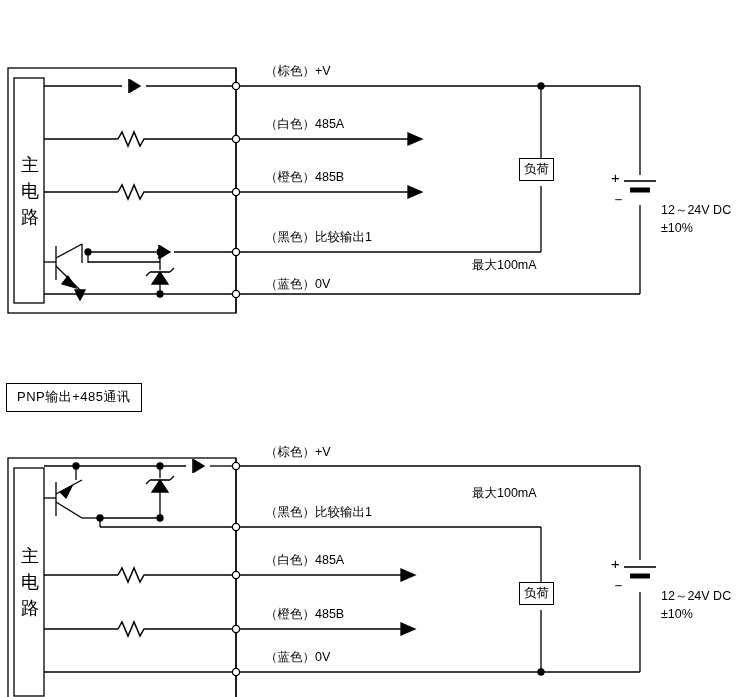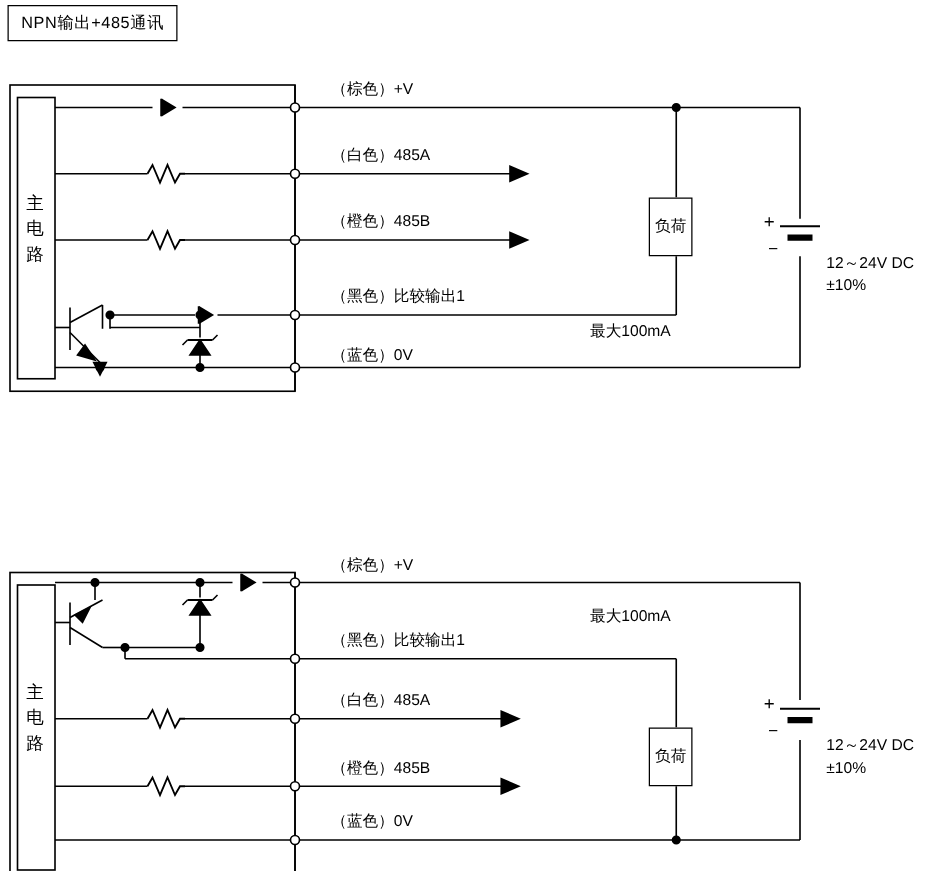--- a/index.html
+++ b/index.html
@@ -27,53 +27,52 @@
   svg{position:absolute;left:0;top:0;}
   .lbl{
     position:absolute;
     font-size:12.5px;
     white-space:nowrap;
     line-height:1.25;
     margin-left:22px;
   }
   .vert{
     position:absolute;
-    font-size:14px;
+    font-size:18px;
     width:16px;
     text-align:left;
     line-height:1.45;
     white-space:normal;
   }
   .boxlbl{
     position:absolute;
     border:1px solid #000;
     background:#fff;
     font-size:12.5px;
-    padding:14px 4px;
+    padding:2px 4px;
     white-space:nowrap;
   }
   .supply{
     position:absolute;
     font-size:12.5px;
     line-height:1.35;
     white-space:nowrap;
     margin-top:29px;
   }
   .plusminus{
     position:absolute;
     font-size:15px;
     line-height:1.1;
   }
 </style>
 </head>
 <body>
 
 <div class="diagram">
 
-  <div class="title-box" id="title-npn">NPN输出+485通讯</div>
 
   <svg width="750" height="697">
     <g stroke="#000" fill="none" stroke-width="1.3">
 
       <rect x="8" y="68" width="228" height="245"></rect>
 
       <rect x="14" y="78" width="30" height="225"></rect>
 
       <line x1="236" y1="68" x2="236" y2="313"></line>
 
@@ -235,20 +234,21 @@
   <div class="lbl" style="left:450px;top:258px;">最大100mA</div>
 
   <div class="boxlbl" style="left:519px;top:158px;">负荷</div>
 
   <div class="plusminus" style="left:611px;top:170px;">+</div>
   <div class="plusminus" style="left:611px;top:191px;">－</div>
 
   <div class="supply" style="left:661px;top:173px;">12～24V DC</div>
   <div class="supply" style="left:661px;top:191px;">±10%</div>
 
+  <div class="title-box" id="title-pnp">PNP输出+485通讯</div>
 
   <div class="vert" style="left:21px;top:543px;">主电路</div>
 
   <div class="lbl" style="left:243px;top:445px;">（棕色）+V</div>
   <div class="lbl" style="left:243px;top:505px;">（黑色）比较输出1</div>
   <div class="lbl" style="left:243px;top:553px;">（白色）485A</div>
   <div class="lbl" style="left:243px;top:607px;">（橙色）485B</div>
   <div class="lbl" style="left:243px;top:650px;">（蓝色）0V</div>
 
   <div class="lbl" style="left:450px;top:486px;">最大100mA</div>

